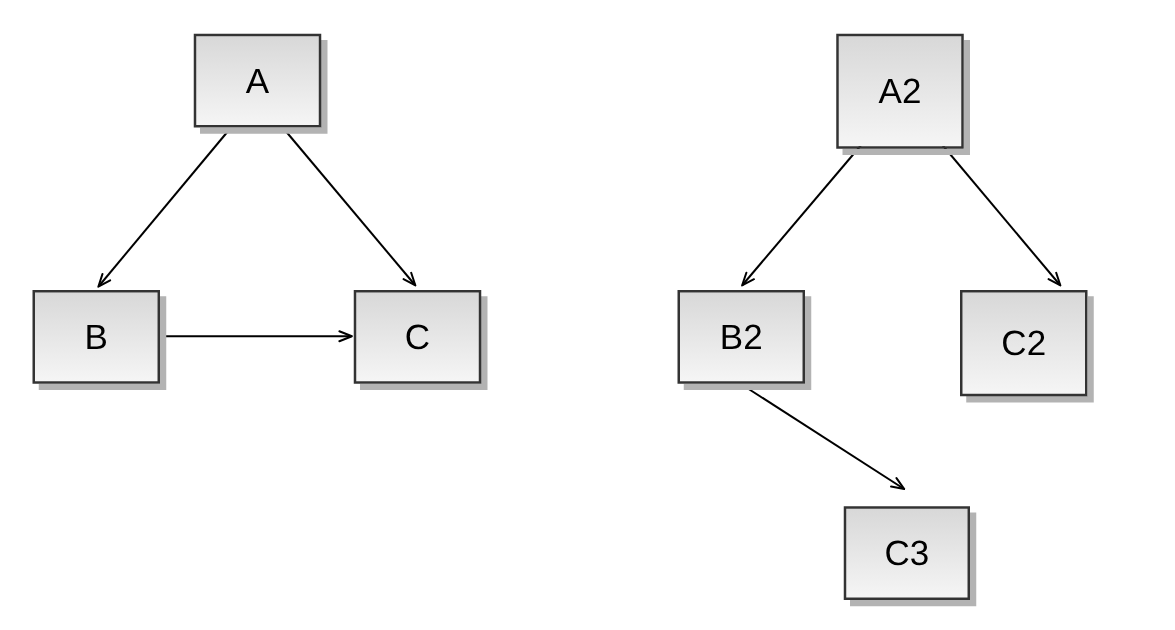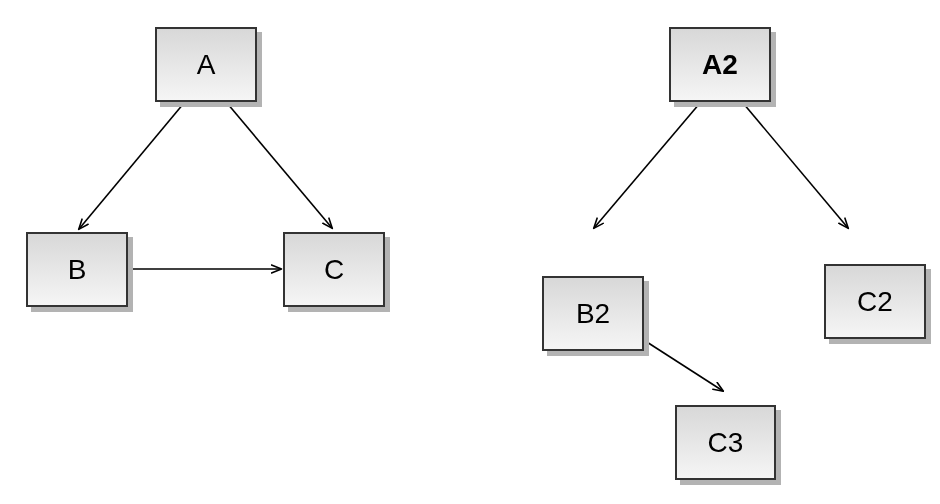--- a/index.html
+++ b/index.html
@@ -53,18 +53,18 @@
         <line x1="129" y1="269" x2="281" y2="269" stroke="#000000" stroke-width="1.6" marker-end="url(#arrowhead)"></line>
         <line x1="700" y1="103" x2="594" y2="228" stroke="#000000" stroke-width="1.6" marker-end="url(#arrowhead)"></line>
         <line x1="743" y1="103" x2="848" y2="228" stroke="#000000" stroke-width="1.6" marker-end="url(#arrowhead)"></line>
         <line x1="594" y1="308" x2="723" y2="391" stroke="#000000" stroke-width="1.6" marker-end="url(#arrowhead)"></line>
       </g>
   </svg>
   <div id="nodes-layer">
       <div class="node" style="left: 155px; top: 27px; width: 102px; height: 75px;">A</div>
       <div class="node" style="left: 26px; top: 232px; width: 102px; height: 75px;">B</div>
       <div class="node" style="left: 283px; top: 232px; width: 102px; height: 75px;">C</div>
-      <div class="node" style="left: 669px; top: 27px; width: 102px; height: 75px; font-weight: bold;">A2</div>
-      <div class="node" style="left: 542px; top: 232px; width: 102px; height: 75px; margin-top: 44px;">B2</div>
-      <div class="node" style="left: 824px; top: 232px; width: 102px; height: 75px; margin-top: 32px;">C2</div>
+      <div class="node" style="left: 669px; top: 27px; width: 102px; height: 92px;">A2</div>
+      <div class="node" style="left: 542px; top: 232px; width: 102px; height: 75px;">B2</div>
+      <div class="node" style="left: 768px; top: 232px; width: 102px; height: 85px;">C2</div>
       <div class="node" style="left: 675px; top: 405px; width: 101px; height: 75px;">C3</div>
     </div>
 </div>
 
 </body></html>

